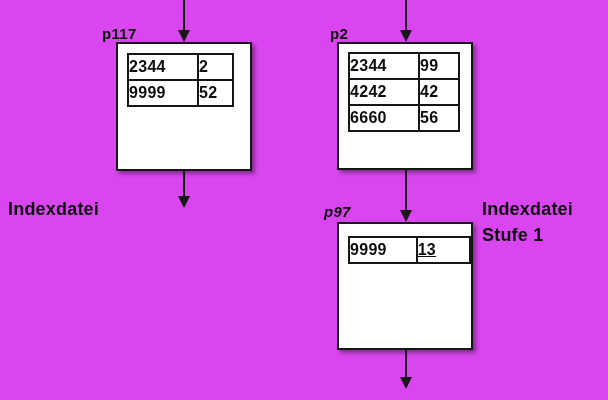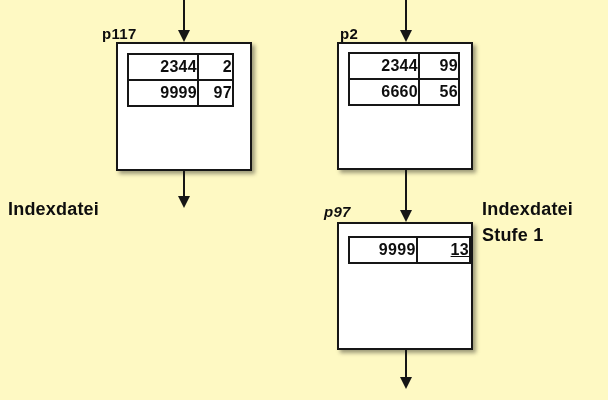--- a/index.html
+++ b/index.html
@@ -1,20 +1,20 @@
 <!DOCTYPE html>
 <html><head>
 <meta charset="utf-8">
 <style>
   html,body{margin:0;padding:0;}
   *{box-sizing:border-box;}
   .stage{
     position:relative;
     width:608px;height:400px;
-    background:#fef9c3;
+    background:#d946ef;
     overflow:hidden;
     font-family:"Liberation Sans","DejaVu Sans",sans-serif;
     color:#0e0e0e;
   }
   
   .box{
     position:absolute;
     background:#ffffff;
     border:2px solid #161616;
     box-shadow:3px 3px 4px rgba(0,0,0,0.38);
@@ -28,38 +28,38 @@
     border-collapse:collapse;
     background:#ffffff;
   }
   .t1{left:9px;top:9px;}
   .t2{left:9px;top:8px;}
   .t3{left:9px;top:12px;}
   table.tbl td{
     border:2px solid #161616;
     padding:0;
     height:26px;
-    text-align:right;
+    text-align:left;
     vertical-align:middle;
     font-size:16px;
     font-weight:700;
     letter-spacing:0.3px;
   }
   .t1 td.key{width:70px;} .t1 td.ptr{width:35px;}
   .t2 td.key{width:70px;} .t2 td.ptr{width:40px;}
   .t3 td.key{width:70px;} .t3 td.ptr{width:56px;text-decoration:underline;}
   
   .plabel{
     position:absolute;
     font-size:15px;
     font-weight:700;
     letter-spacing:0.3px;
   }
   .pl1{left:102px;top:25px;}
-  .pl2{left:340px;top:25px;}
+  .pl2{left:330px;top:25px;}
   .pl3{left:324px;top:203px;font-style:italic;}
   
   .arrow{
     position:absolute;
     width:2px;
     background:#161616;
   }
   .arrow::after{
     content:"";
     position:absolute;
@@ -101,35 +101,39 @@
   <div class="plabel pl1">p117</div>
   <div class="box b1">
     <table class="tbl t1">
       <tbody>
           <tr>
         <td class="key">2344</td>
         <td class="ptr">2</td>
       </tr>
       <tr>
         <td class="key">9999</td>
-        <td class="ptr">97</td>
+        <td class="ptr">52</td>
       </tr>
     </tbody>
       </table>
   </div>
 
   <div class="arrow a2"></div>
 
   <div class="plabel pl2">p2</div>
   <div class="box b2">
     <table class="tbl t2">
       <tbody>
           <tr>
         <td class="key">2344</td>
         <td class="ptr">99</td>
+      </tr>
+      <tr>
+        <td class="key">4242</td>
+        <td class="ptr">42</td>
       </tr>
       <tr>
         <td class="key">6660</td>
         <td class="ptr">56</td>
       </tr>
     </tbody>
       </table>
   </div>
 
   <div class="arrow a4"></div>

